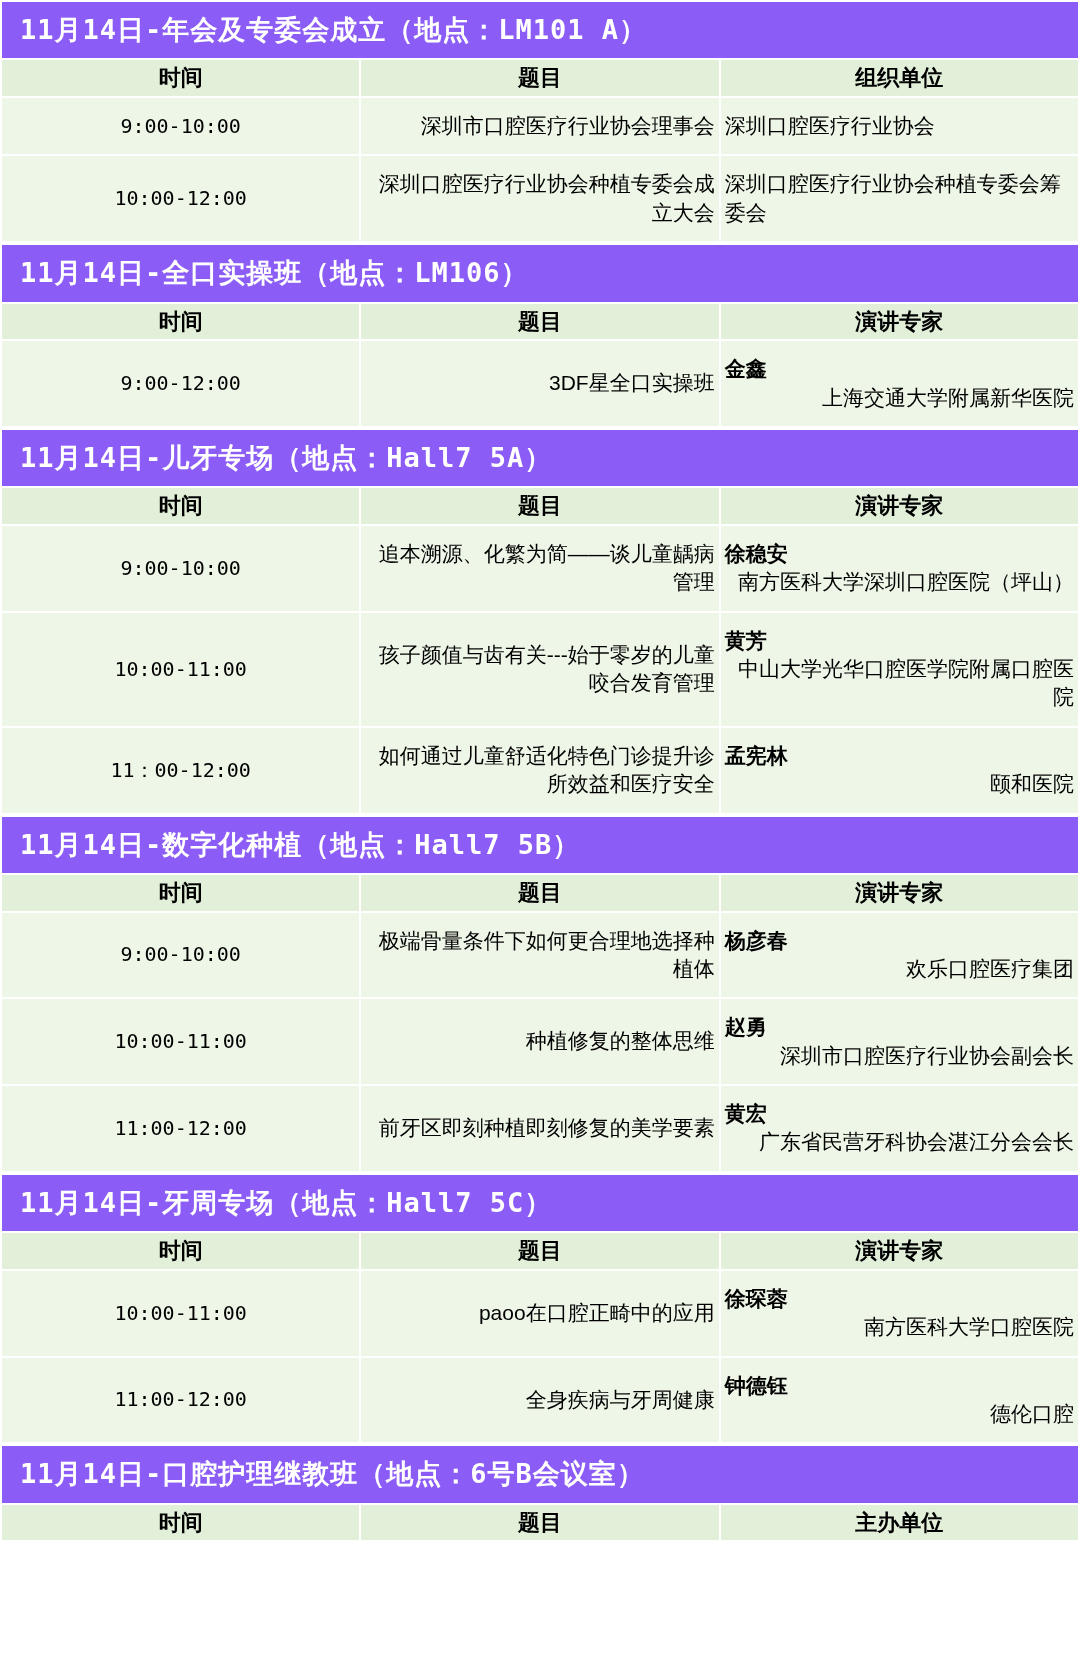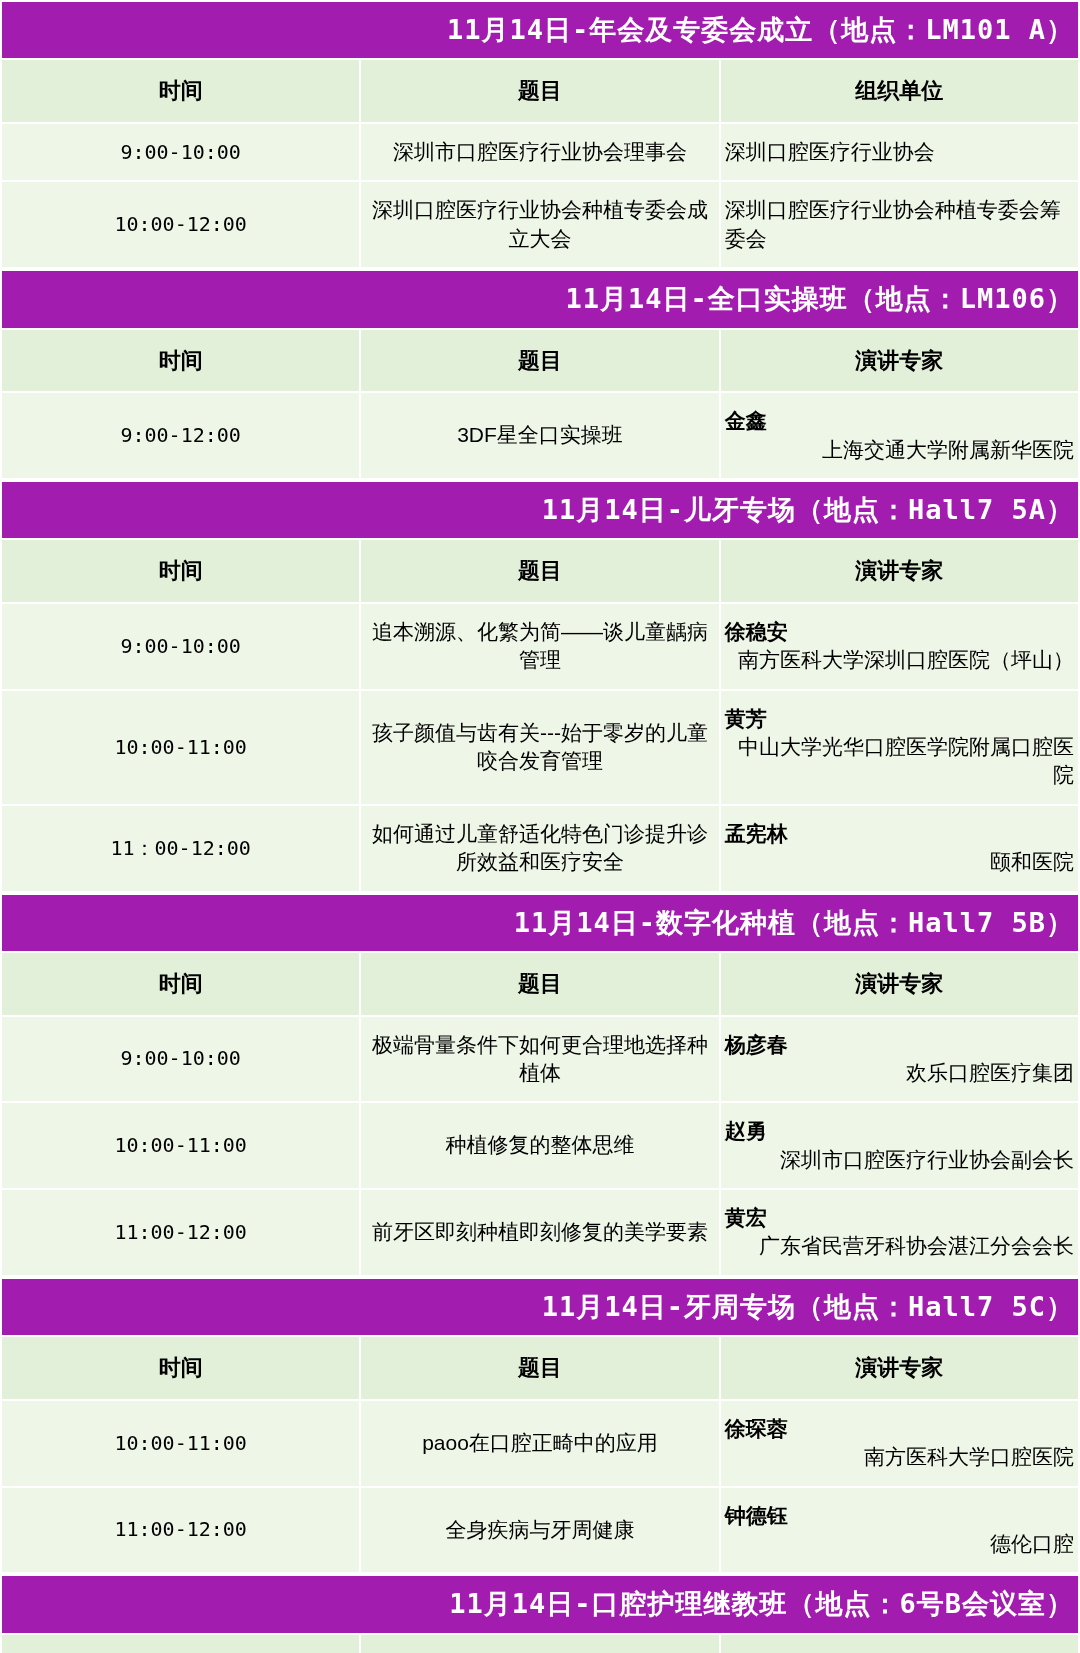--- a/index.html
+++ b/index.html
@@ -12,51 +12,51 @@
   .sheet{width:1080px;}
   table{border-collapse:collapse;width:1080px;table-layout:fixed;}
   td{
     border:2px solid #ffffff;
     vertical-align:middle;
     font-size:21px;
     line-height:1.35;
   }
   
   tr.section td{
-    background:#a21caf;
+    background:#8b5cf6;
     color:#ffffff;
-    text-align:right;
+    text-align:left;
     font-weight:bold;
     font-size:27px;
     letter-spacing:1px;
-    padding:10px 4px;
+    padding:10px 18px;
     font-family:"DejaVu Sans Mono","Liberation Mono",monospace;
   }
   
   tr.head td{
     background:#e2efd9;
     text-align:center;
     font-weight:bold;
     font-size:22px;
-    padding:16px 4px;
+    padding:3px 4px;
   }
   
   tr.row td{
     background:#eef6e7;
     padding:14px 4px;
   }
   td.time{
     text-align:center;
     width:242px;
     font-family:"DejaVu Sans Mono","Liberation Mono",monospace;
     font-size:20px;
   }
   td.topic{
     width:386px;
-    text-align:center;
+    text-align:right;
     padding-left:16px;
   }
   td.expert{
     text-align:left;
     padding-left:10px;
   }
   .expert-name{font-weight:bold;display:block;}
   .expert-org{display:block;text-align:right;}
 </style>
 </head>

